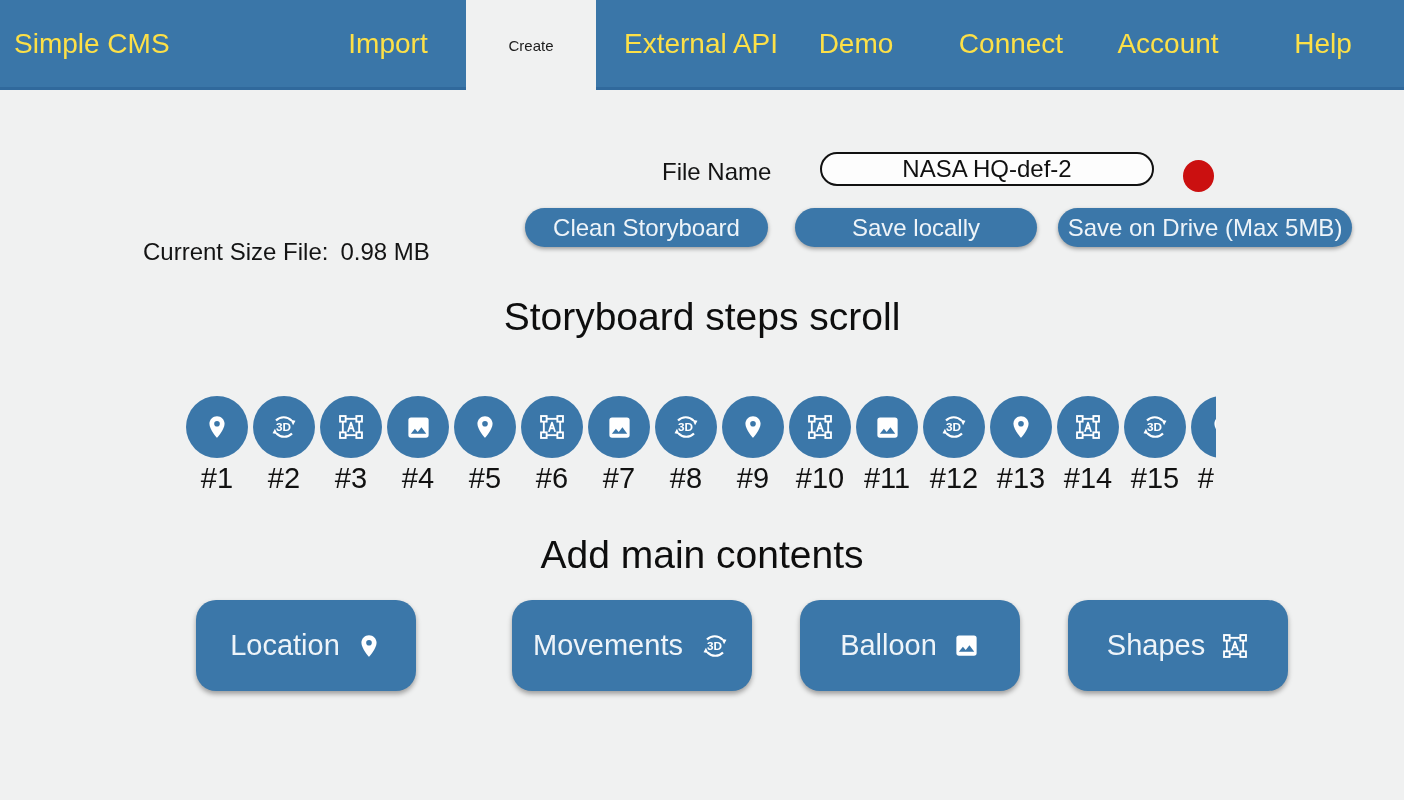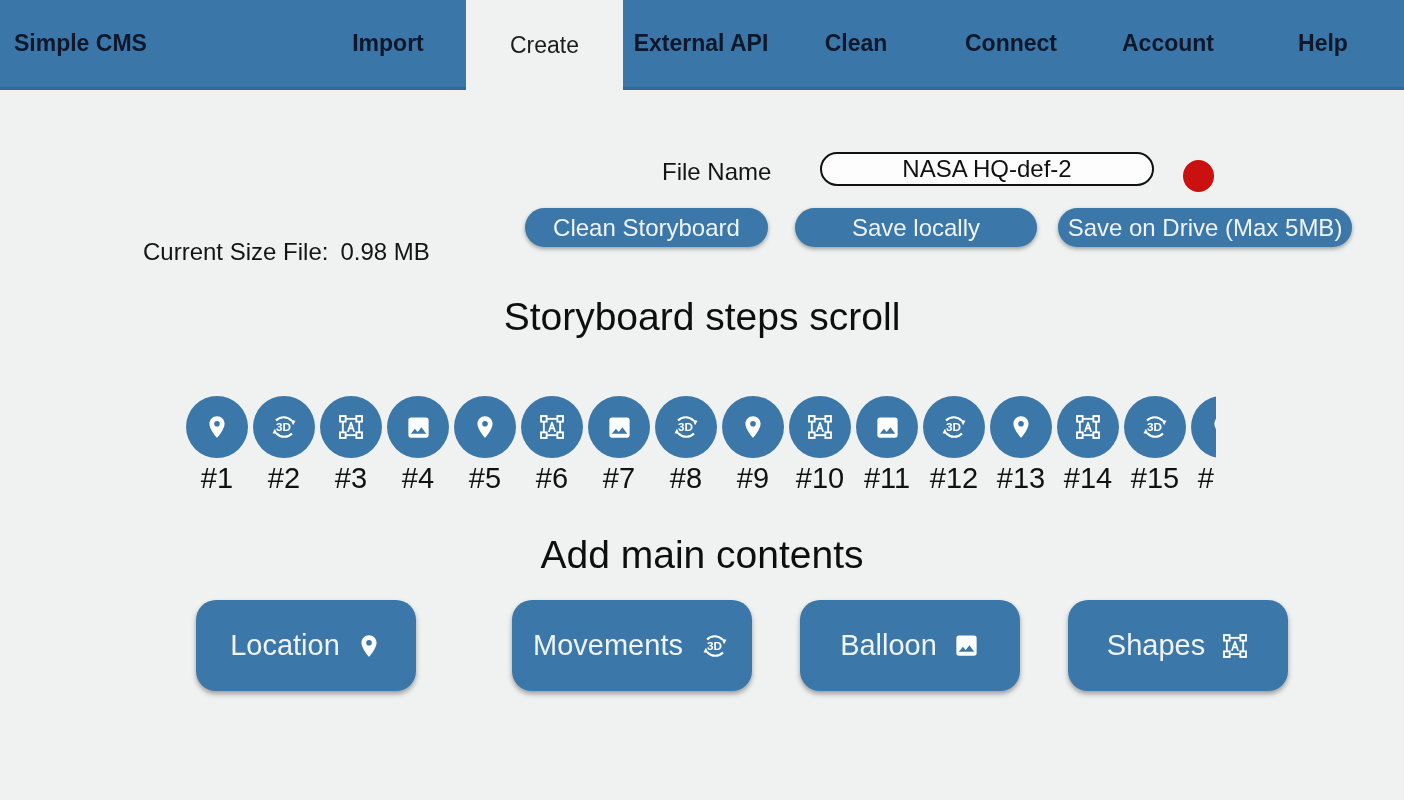--- a/index.html
+++ b/index.html
@@ -1,30 +1,30 @@
 <!DOCTYPE html>
 <html><head>
 <meta charset="utf-8">
 <style>
   html,body{margin:0;padding:0;}
   body{background:#f0f1f1;font-family:"Liberation Sans",sans-serif;}
   .canvas{position:relative;width:1404px;height:800px;overflow:hidden;background:#f0f1f1;}
 
   
   .nav{position:absolute;left:0;top:0;width:1404px;height:87px;background:#3a76a8;border-bottom:3px solid #30699c;}
-  .nav-item{position:absolute;top:0;height:87px;display:flex;align-items:center;color:#0f172a;font-size:23px;white-space:nowrap;cursor:pointer;font-weight:bold;}
+  .nav-item{position:absolute;top:0;height:87px;display:flex;align-items:center;color:#fde047;font-size:28px;white-space:nowrap;cursor:pointer;}
   .n-simple{left:14px}
   .n-mystory{left:155px}
   .n-import{left:388px;transform:translateX(-50%)}
   .n-external{left:701px;transform:translateX(-50%)}
   .n-demo{left:856px;transform:translateX(-50%)}
   .n-connect{left:1011px;transform:translateX(-50%)}
   .n-account{left:1168px;transform:translateX(-50%)}
   .n-help{left:1323px;transform:translateX(-50%)}
-  .create-tab{position:absolute;left:466px;top:0;width:157px;height:91px;background:#f0f1f1;display:flex;align-items:center;justify-content:center;font-size:23px;color:#1c1c1c;cursor:pointer;}
+  .create-tab{position:absolute;left:466px;top:0;width:130px;height:91px;background:#f0f1f1;display:flex;align-items:center;justify-content:center;font-size:15px;color:#1c1c1c;cursor:pointer;}
 
   
   .blue-btn{position:absolute;background:#3b77a9;color:#eef4f9;display:flex;align-items:center;justify-content:center;box-shadow:0 3px 5px rgba(0,0,0,.35);cursor:pointer;box-sizing:border-box;}
 
   .test-btn{left:158px;top:124px;width:220px;height:88px;border-radius:29px;font-size:29px;gap:36px;padding-left:50px;}
   .size-line{position:absolute;left:143px;top:238px;font-size:24px;color:#141414;white-space:nowrap;}
   .size-line .val{margin-left:12px;}
 
   .file-label{position:absolute;left:662px;top:158px;font-size:24px;color:#141414;}
   .file-input{position:absolute;left:820px;top:152px;width:334px;height:34px;border:2px solid #111;border-radius:18px;background:#fdfdfd;text-align:center;font-size:24px;color:#111;font-family:"Liberation Sans",sans-serif;box-sizing:border-box;outline:none;padding:0;}
@@ -57,21 +57,21 @@
 </style>
 </head>
 <body>
 
 <div class="canvas">
 
   <div class="nav">
     <div class="nav-item n-simple">Simple CMS</div>
     <div class="nav-item n-import">Import</div>
     <div class="nav-item n-external">External API</div>
-    <div class="nav-item n-demo">Clean</div>
+    <div class="nav-item n-demo">Demo</div>
     <div class="nav-item n-connect">Connect</div>
     <div class="nav-item n-account">Account</div>
     <div class="nav-item n-help">Help</div>
   </div>
   <div class="create-tab">Create</div>
 
 
   <div class="size-line">
     <span>Current Size File:</span><span class="val">0.98 MB</span>
   </div>

